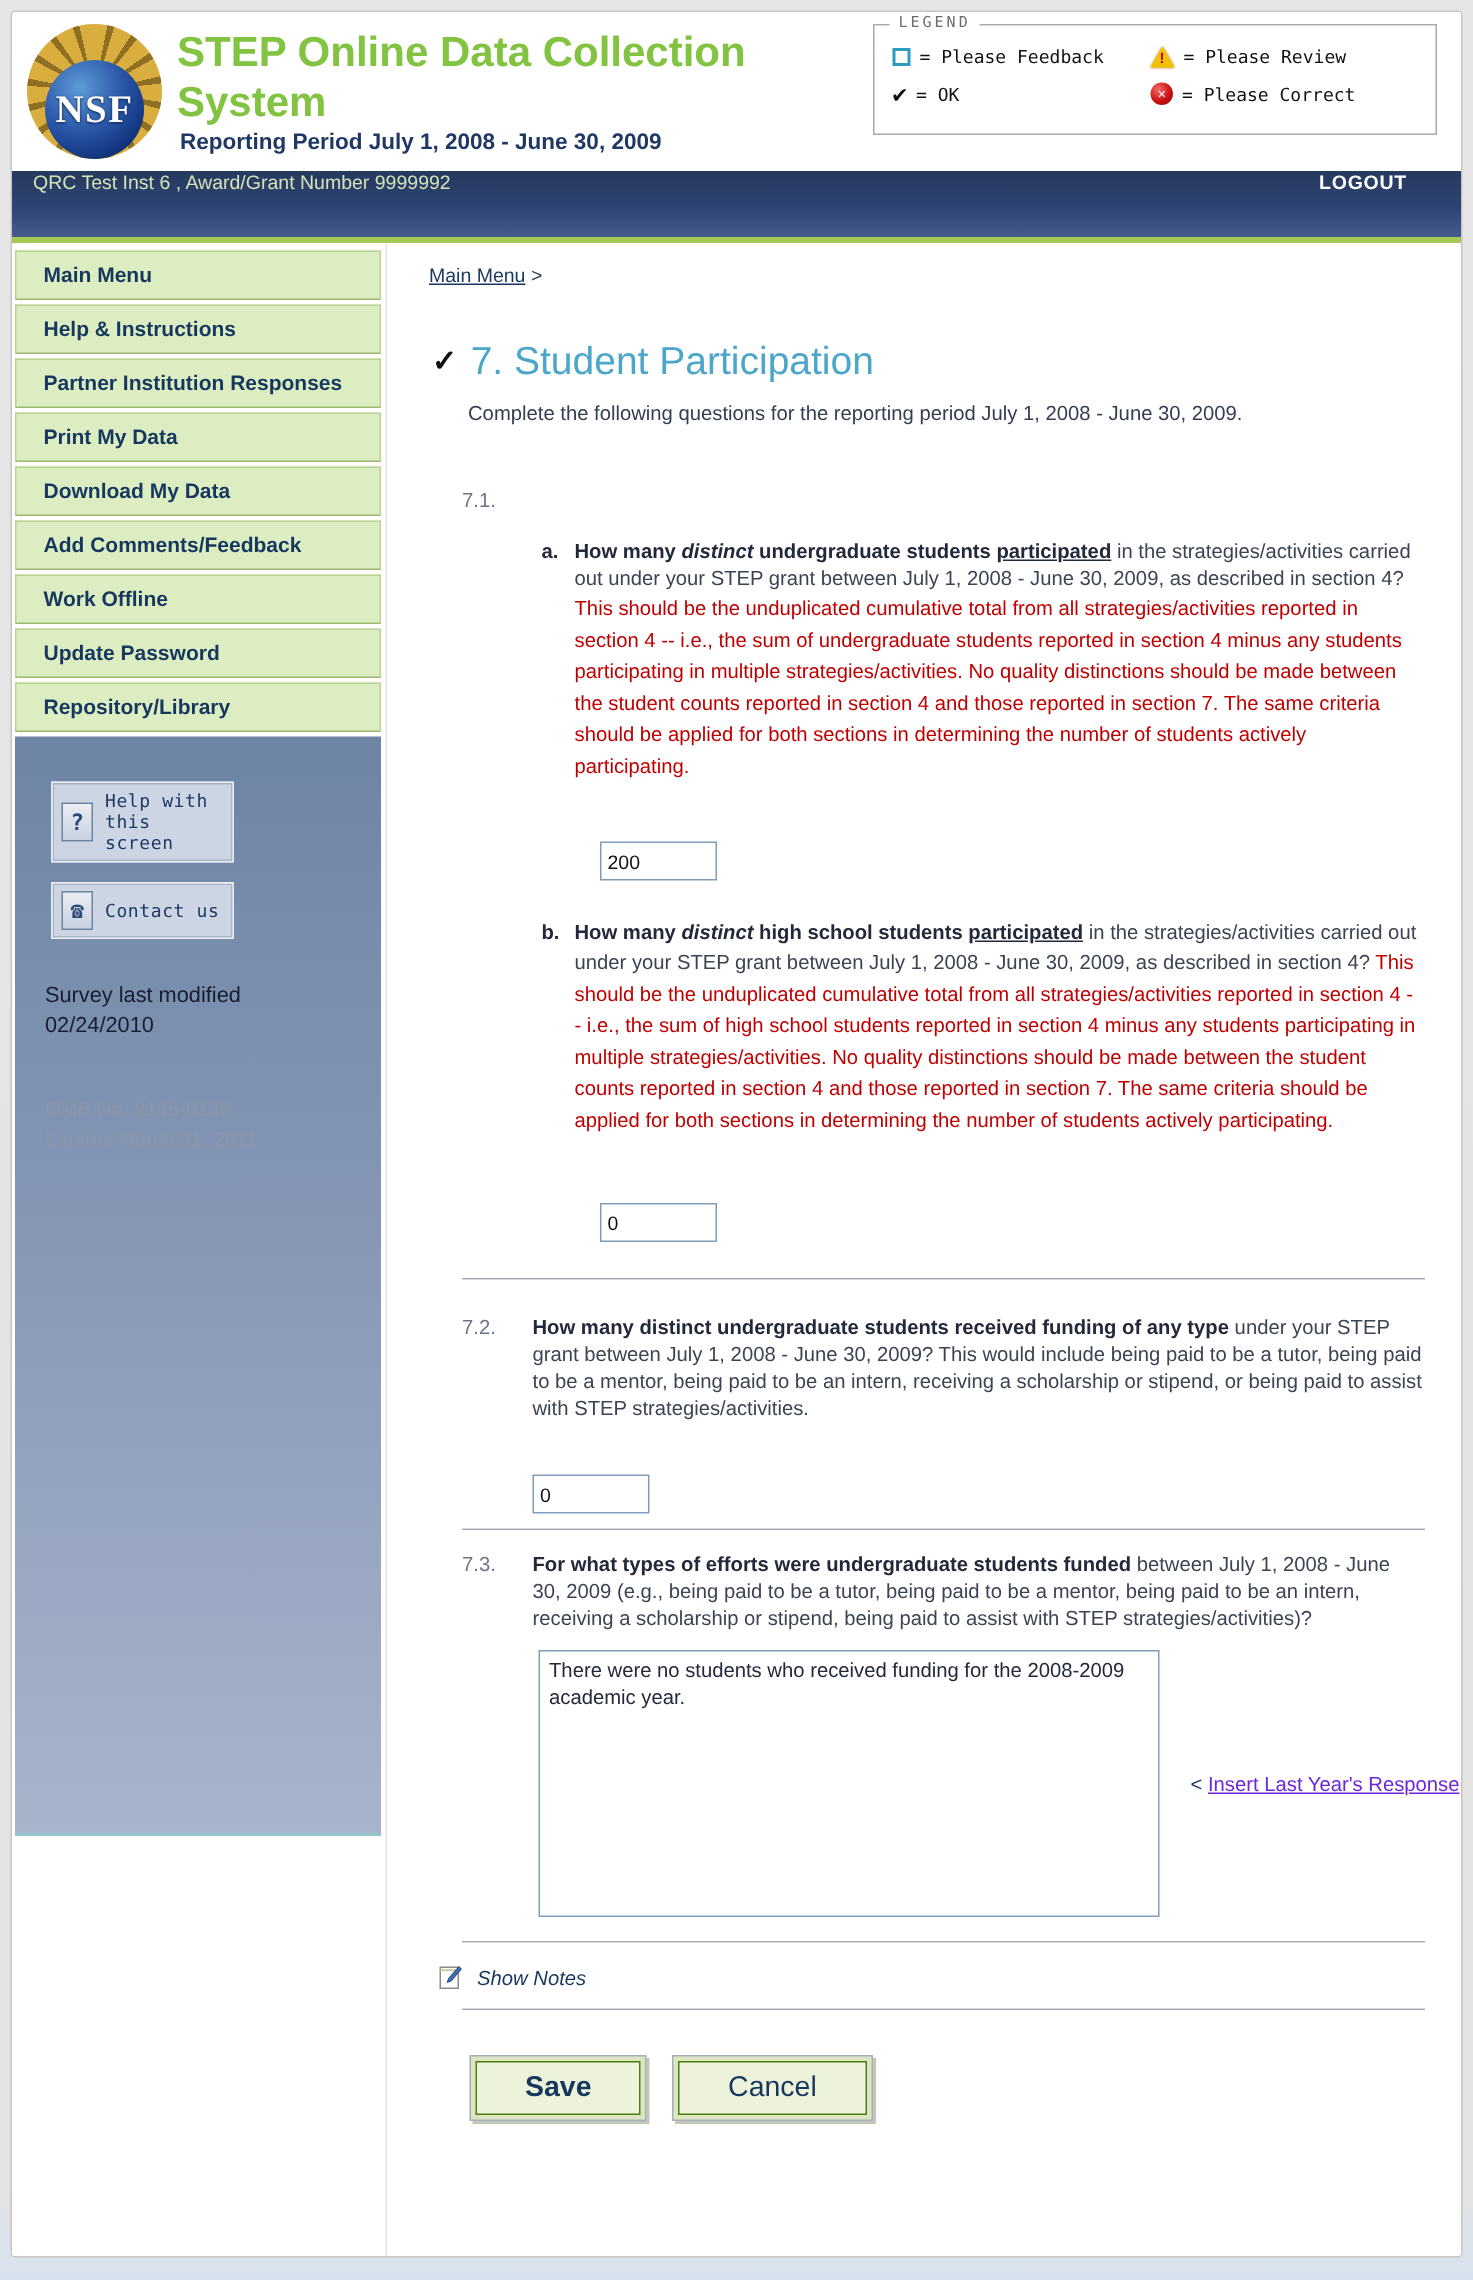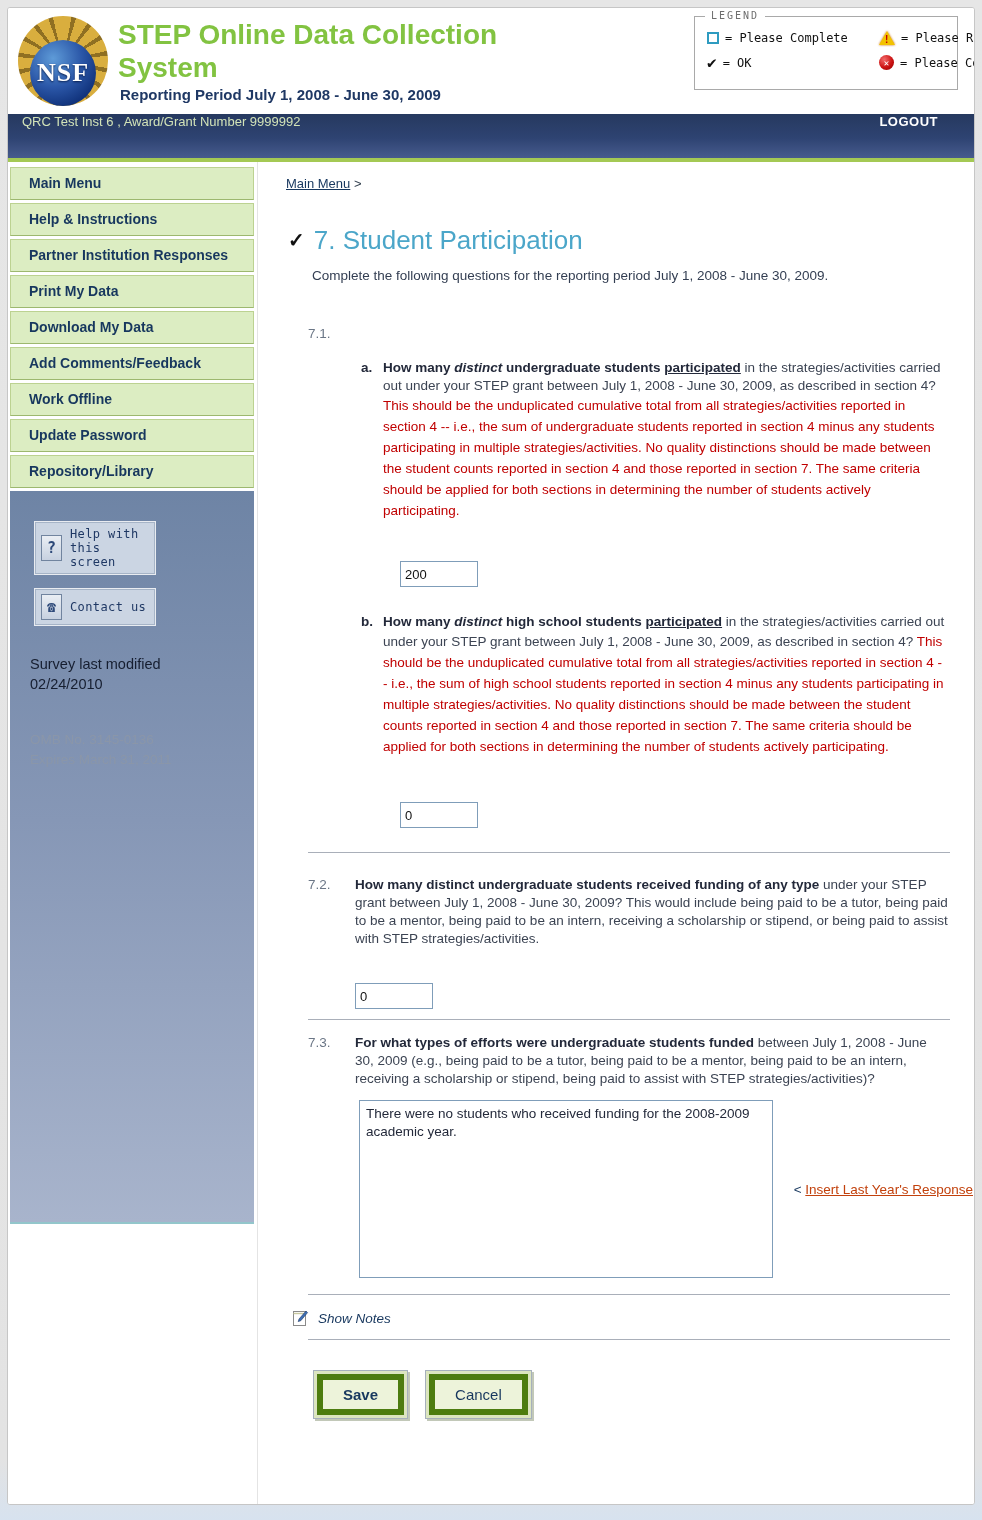--- a/index.html
+++ b/index.html
@@ -18,21 +18,21 @@
                display:flex; align-items:flex-end; justify-content:center; }
   .logo-globe { width:66px; height:66px; border-radius:50%;
                 background:radial-gradient(circle at 35% 28%, #5E9BD8 0%, #2B57A8 45%, #0E2F77 80%);
                 color:#fff; font-family:"Liberation Serif", serif; font-weight:bold; font-size:26px;
                 display:flex; align-items:center; justify-content:center; letter-spacing:1px;
                 text-shadow:0 1px 2px #0A2050; }
   .app-title { margin-left:110px; padding-top:10px; font-size:28px; font-weight:bold;
                color:#82C341; line-height:33px; }
   .report-period { margin-left:112px; margin-top:2px; font-size:15px; font-weight:bold; color:#1F3864; }
 
-  .legend { position:absolute; right:16px; top:8px; width:264px; height:74px;
+  .legend { position:absolute; right:16px; top:8px; width:376px; height:74px;
             border:1px solid #A9A9A9; padding:14px 10px 6px 12px; }
   .legend-title { position:absolute; top:-7px; left:10px; background:#fff; padding:0 6px;
                   font-size:10px; color:#6E6E6E; letter-spacing:2px;
                   font-family:"DejaVu Sans Mono", monospace; }
   .legend-grid { display:grid; grid-template-columns:172px 1fr; grid-row-gap:10px;
                  font-family:"DejaVu Sans Mono", monospace; font-size:12px; color:#111; }
   .legend-item { display:flex; align-items:center; gap:6px; white-space:nowrap; }
   .lg-square { width:12px; height:12px; border:2px solid #2E9BC0; background:#fff; flex:none; }
   .lg-tri { position:relative; width:0; height:0; flex:none;
             border-left:8px solid transparent; border-right:8px solid transparent;
@@ -109,30 +109,30 @@
   .m16 { margin-top:23px; } .m14 { margin-top:14px; } .m18 { margin-top:18px; }
   .m26 { margin-top:26px; } .m42 { margin-top:42px; }
 
   .ta-row { display:flex; margin:12px 0 0 73px; }
   .q73-ta { width:414px; height:178px; border:1px solid #7F9DB9; font-size:13.5px;
             font-family:"Liberation Sans", sans-serif; color:#23293A; padding:4px 6px;
             resize:none; line-height:18px; }
   .insert-wrap { width:190px; margin-left:10px; display:flex; align-items:center;
                  justify-content:flex-end; }
   .insert-link { font-size:13.5px; color:#17375E; text-align:center; line-height:19px; cursor:pointer; }
-  .insert-link a { color:#c2410c; text-decoration:underline; }
+  .insert-link a { color:#6d28d9; text-decoration:underline; }
 
   .notes-row { margin:14px 0 0 6px; display:flex; align-items:center; gap:9px; }
   .notes-link { font-size:13.5px; font-style:italic; color:#17375E; cursor:pointer; }
 
   .btn-row { margin:30px 0 0 27px; display:flex; gap:17px; }
   .btn-frame { display:inline-block; border:1px solid #A6B0BC; background:#DCE5C0; padding:3px;
                box-shadow:2px 2px 0 #C2C8B8; cursor:pointer; }
-  .btn { display:block; border:6px solid #4d7c0f; background:#EDF3DA; padding:6px 20px;
-         font-size:15px; color:#17375E; font-family:"Liberation Sans", sans-serif; cursor:pointer; }
+  .btn { display:block; border:1px solid #4d7c0f; background:#EDF3DA; padding:6px 32px;
+         font-size:19px; color:#17375E; font-family:"Liberation Sans", sans-serif; cursor:pointer; }
   .btn.bold { font-weight:bold; }
 </style>
 </head>
 <body>
 
 <div class="frame">
   <div class="page">
 
     <div class="header">
       <div class="logo-ring">
@@ -142,21 +142,21 @@
         <div>STEP Online Data Collection</div>
         <div>System</div>
       </div>
       <div class="report-period">Reporting Period July 1, 2008 - June 30, 2009</div>
 
       <div class="legend">
         <div class="legend-title">LEGEND</div>
         <div class="legend-grid">
           <div class="legend-item">
             <span class="lg-square"></span>
-            <span>= Please Complete</span>
+            <span>= Please Feedback</span>
           </div>
           <div class="legend-item">
             <span class="lg-tri"></span>
             <span>= Please Review</span>
           </div>
           <div class="legend-item">
             <span class="lg-check">✔</span>
             <span>= OK</span>
           </div>
           <div class="legend-item">

